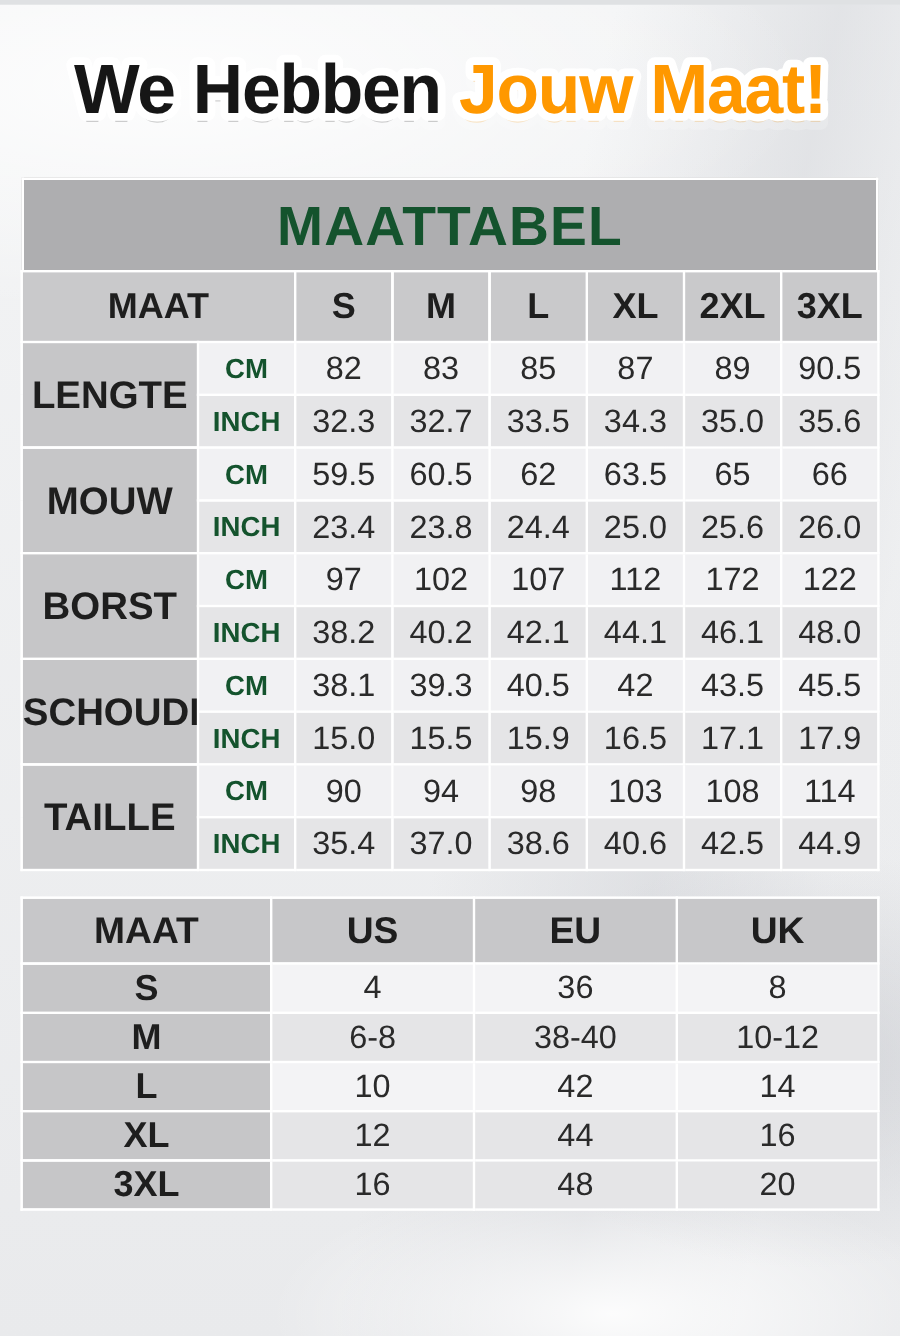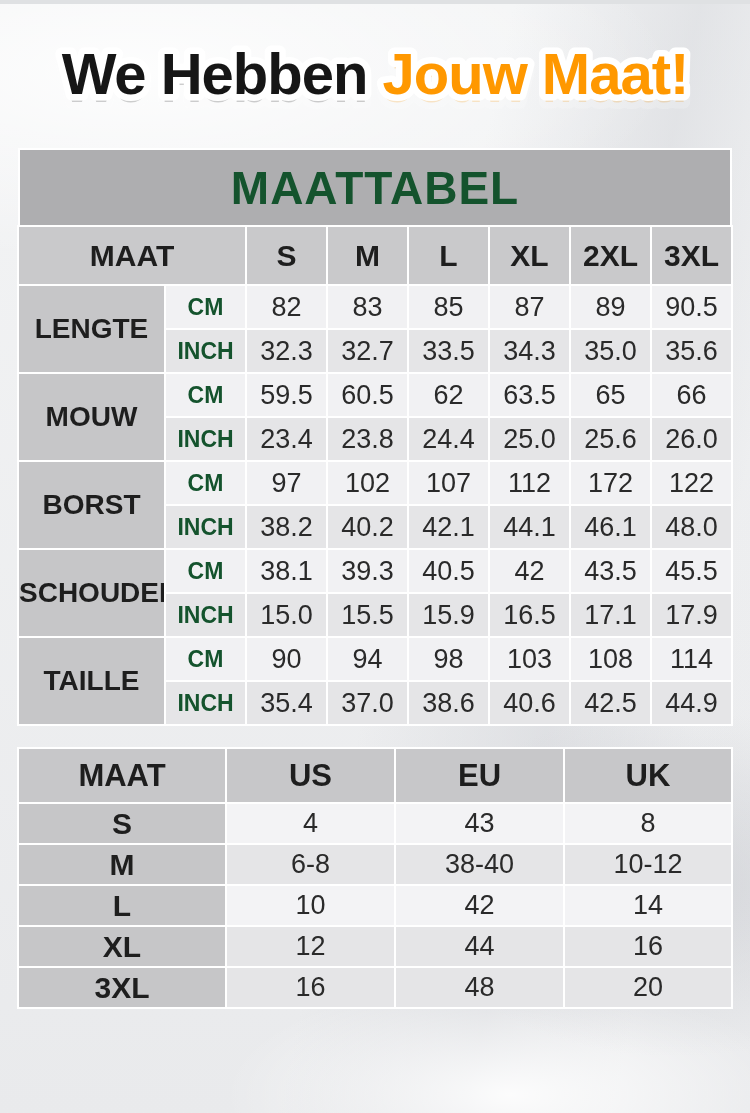--- a/index.html
+++ b/index.html
@@ -57,21 +57,21 @@
   .table-title {
     width:714px; margin:0 auto;
     height:77px;
     background:#aeaeb0;
     border:2px solid #ffffff; border-bottom:none;
     display:flex; align-items:center; justify-content:center;
     font-size:46px; font-weight:800; letter-spacing:1px; color:#14532d;
   }
   .t1 thead th { background:#c9c9cb; height:59px; font-size:30px; font-weight:700; }
   .t1 tbody tr { height:44px; }
-  .t1 .rowlabel { background:#c6c6c8; font-size:28px; font-weight:700; }
+  .t1 .rowlabel { background:#c6c6c8; font-size:32px; font-weight:700; }
   .t1 .unit { font-size:23px; font-weight:700; }
   .t1 td { font-size:27px; font-weight:400; color:#2a2a2a; }
   .t1 tr.cm-row  td { background:#f1f1f3; }
   .t1 tr.inch-row td { background:#e5e5e7; }
   .t1 td.unit { color:#14532d; }
 
   
   .t2 { margin-top:21px; }
   .t2 thead th { background:#c7c7c9; height:55px; font-size:31px; font-weight:700; }
   .t2 tbody tr { height:41px; }
@@ -227,21 +227,21 @@
         <th>MAAT</th>
         <th>US</th>
         <th>EU</th>
         <th>UK</th>
       </tr>
     </thead>
     <tbody>
         <tr class="row-light">
           <th class="rowlabel">S</th>
           <td>4</td>
-          <td>43</td>
+          <td>36</td>
           <td>8</td>
         </tr>
         <tr class="row-dark">
           <th class="rowlabel">M</th>
           <td>6-8</td>
           <td>38-40</td>
           <td>10-12</td>
         </tr>
         <tr class="row-light">
           <th class="rowlabel">L</th>

